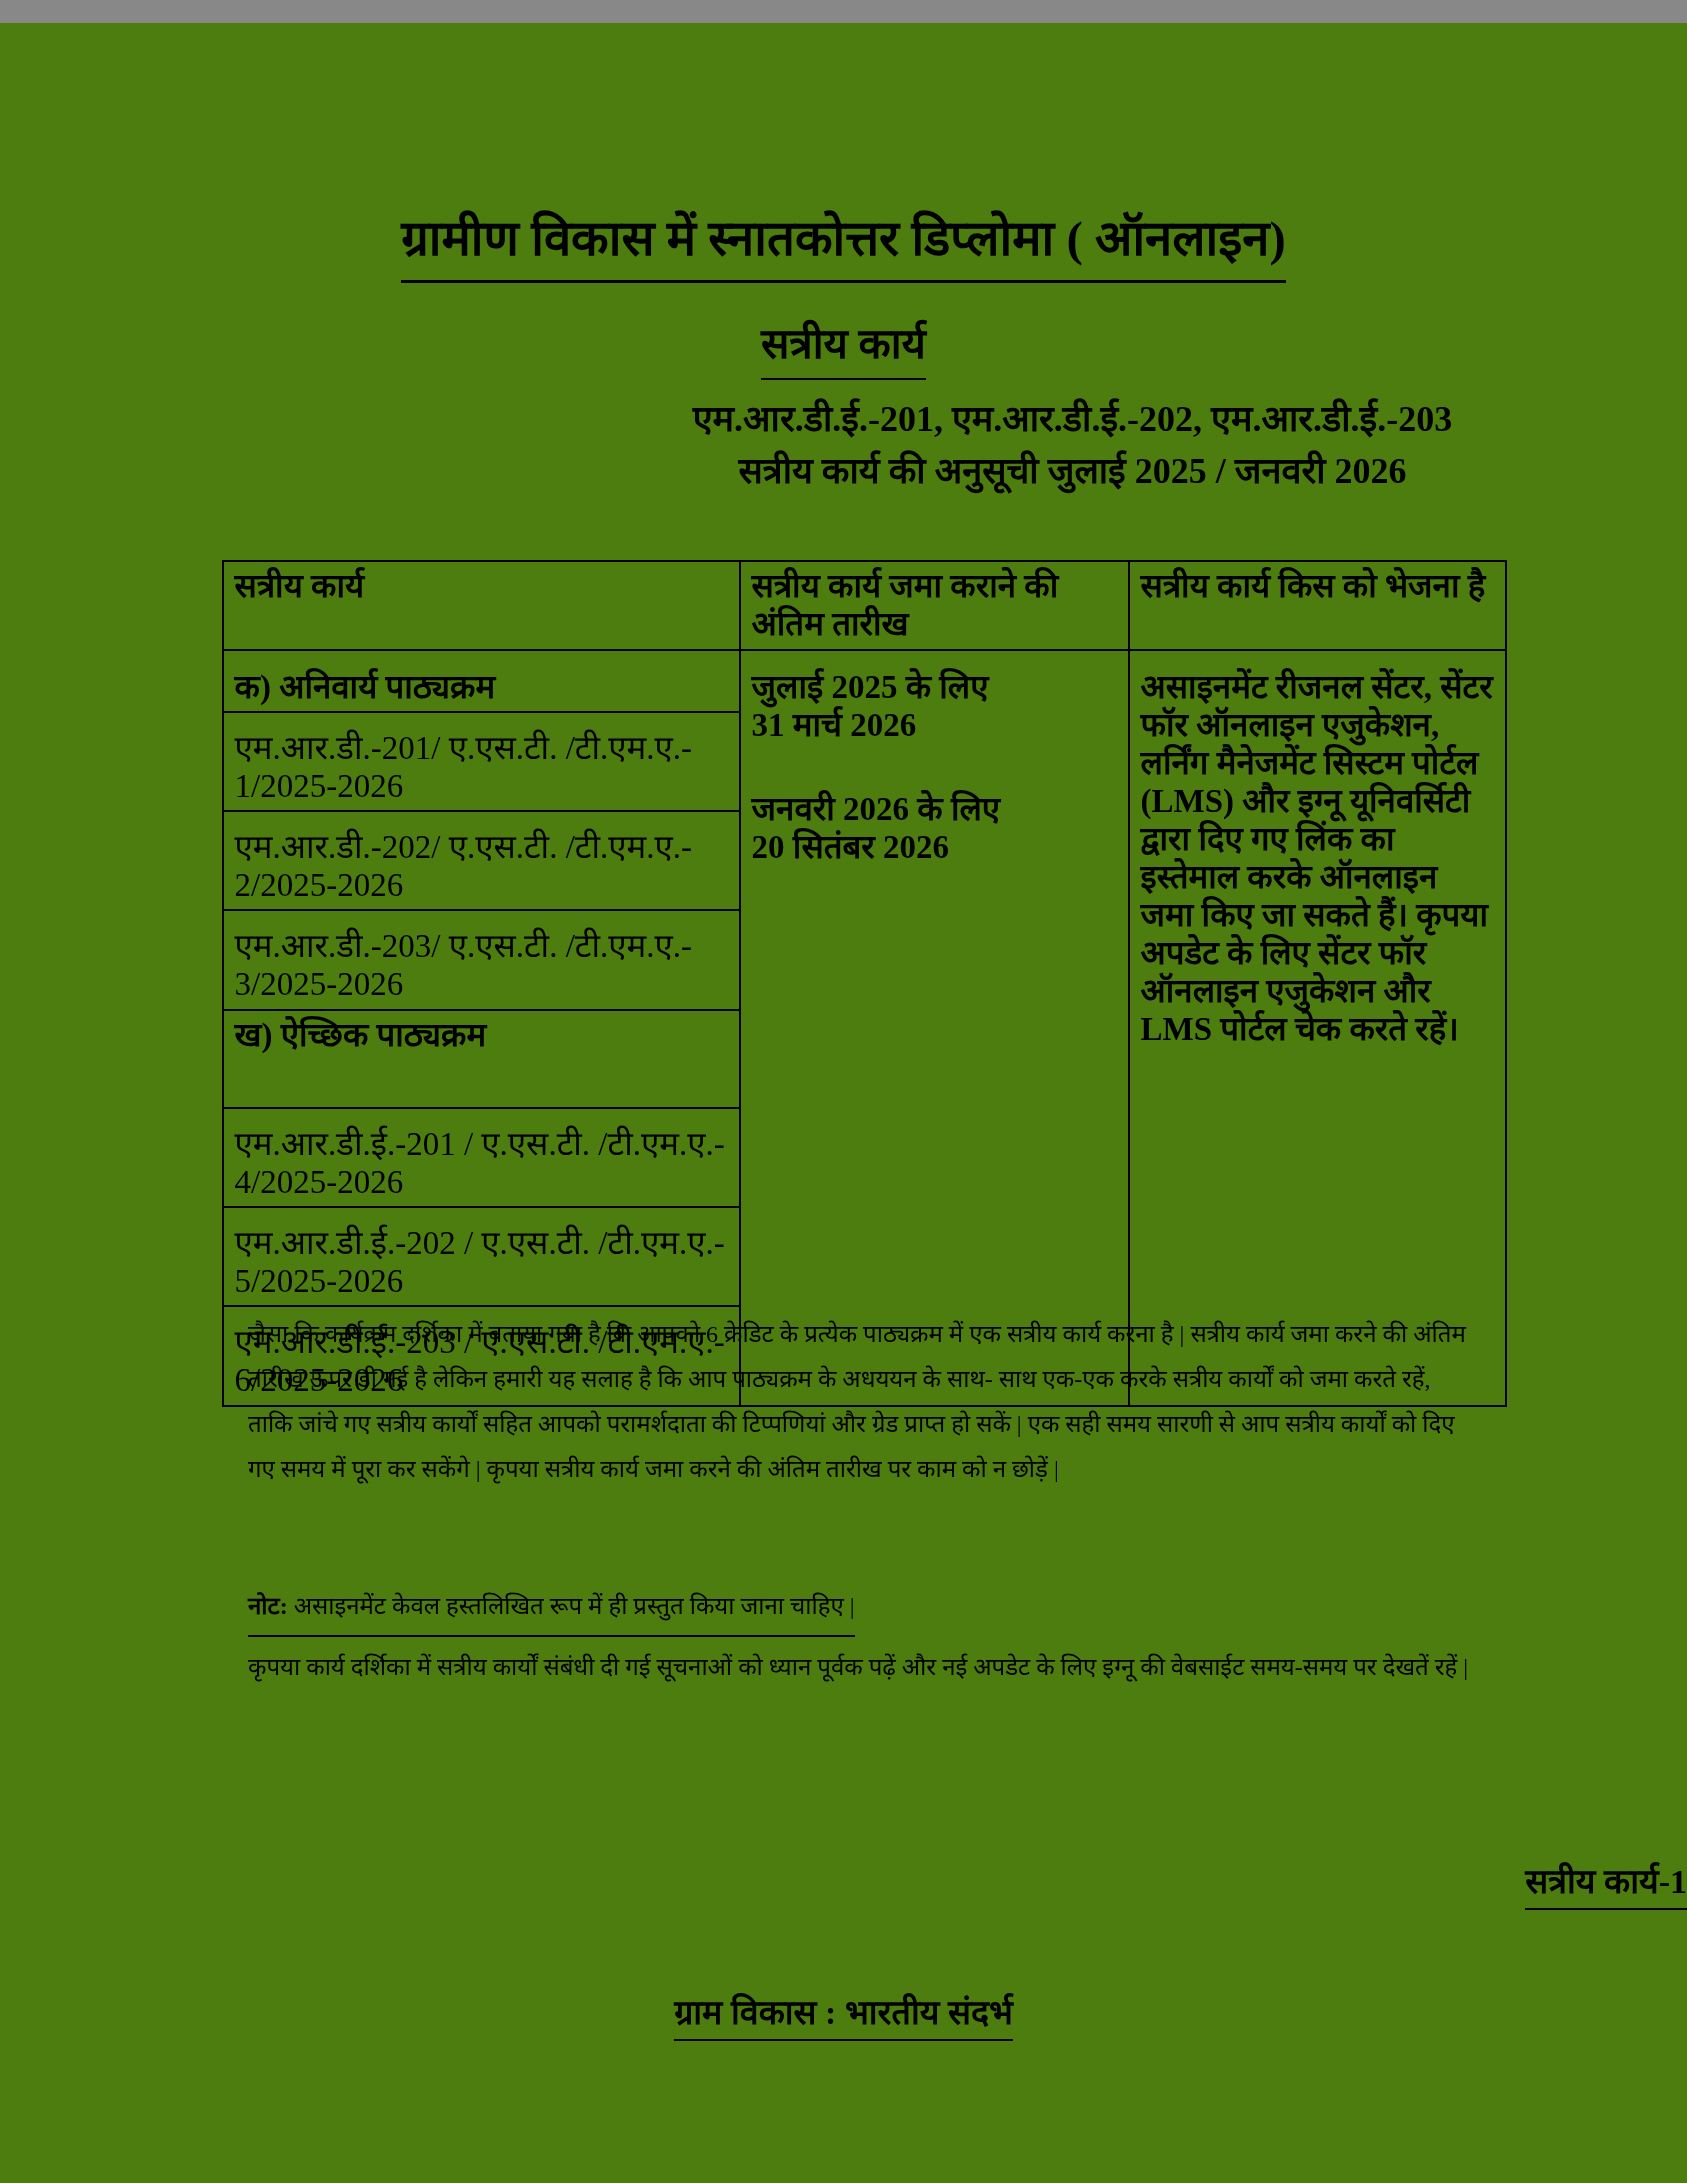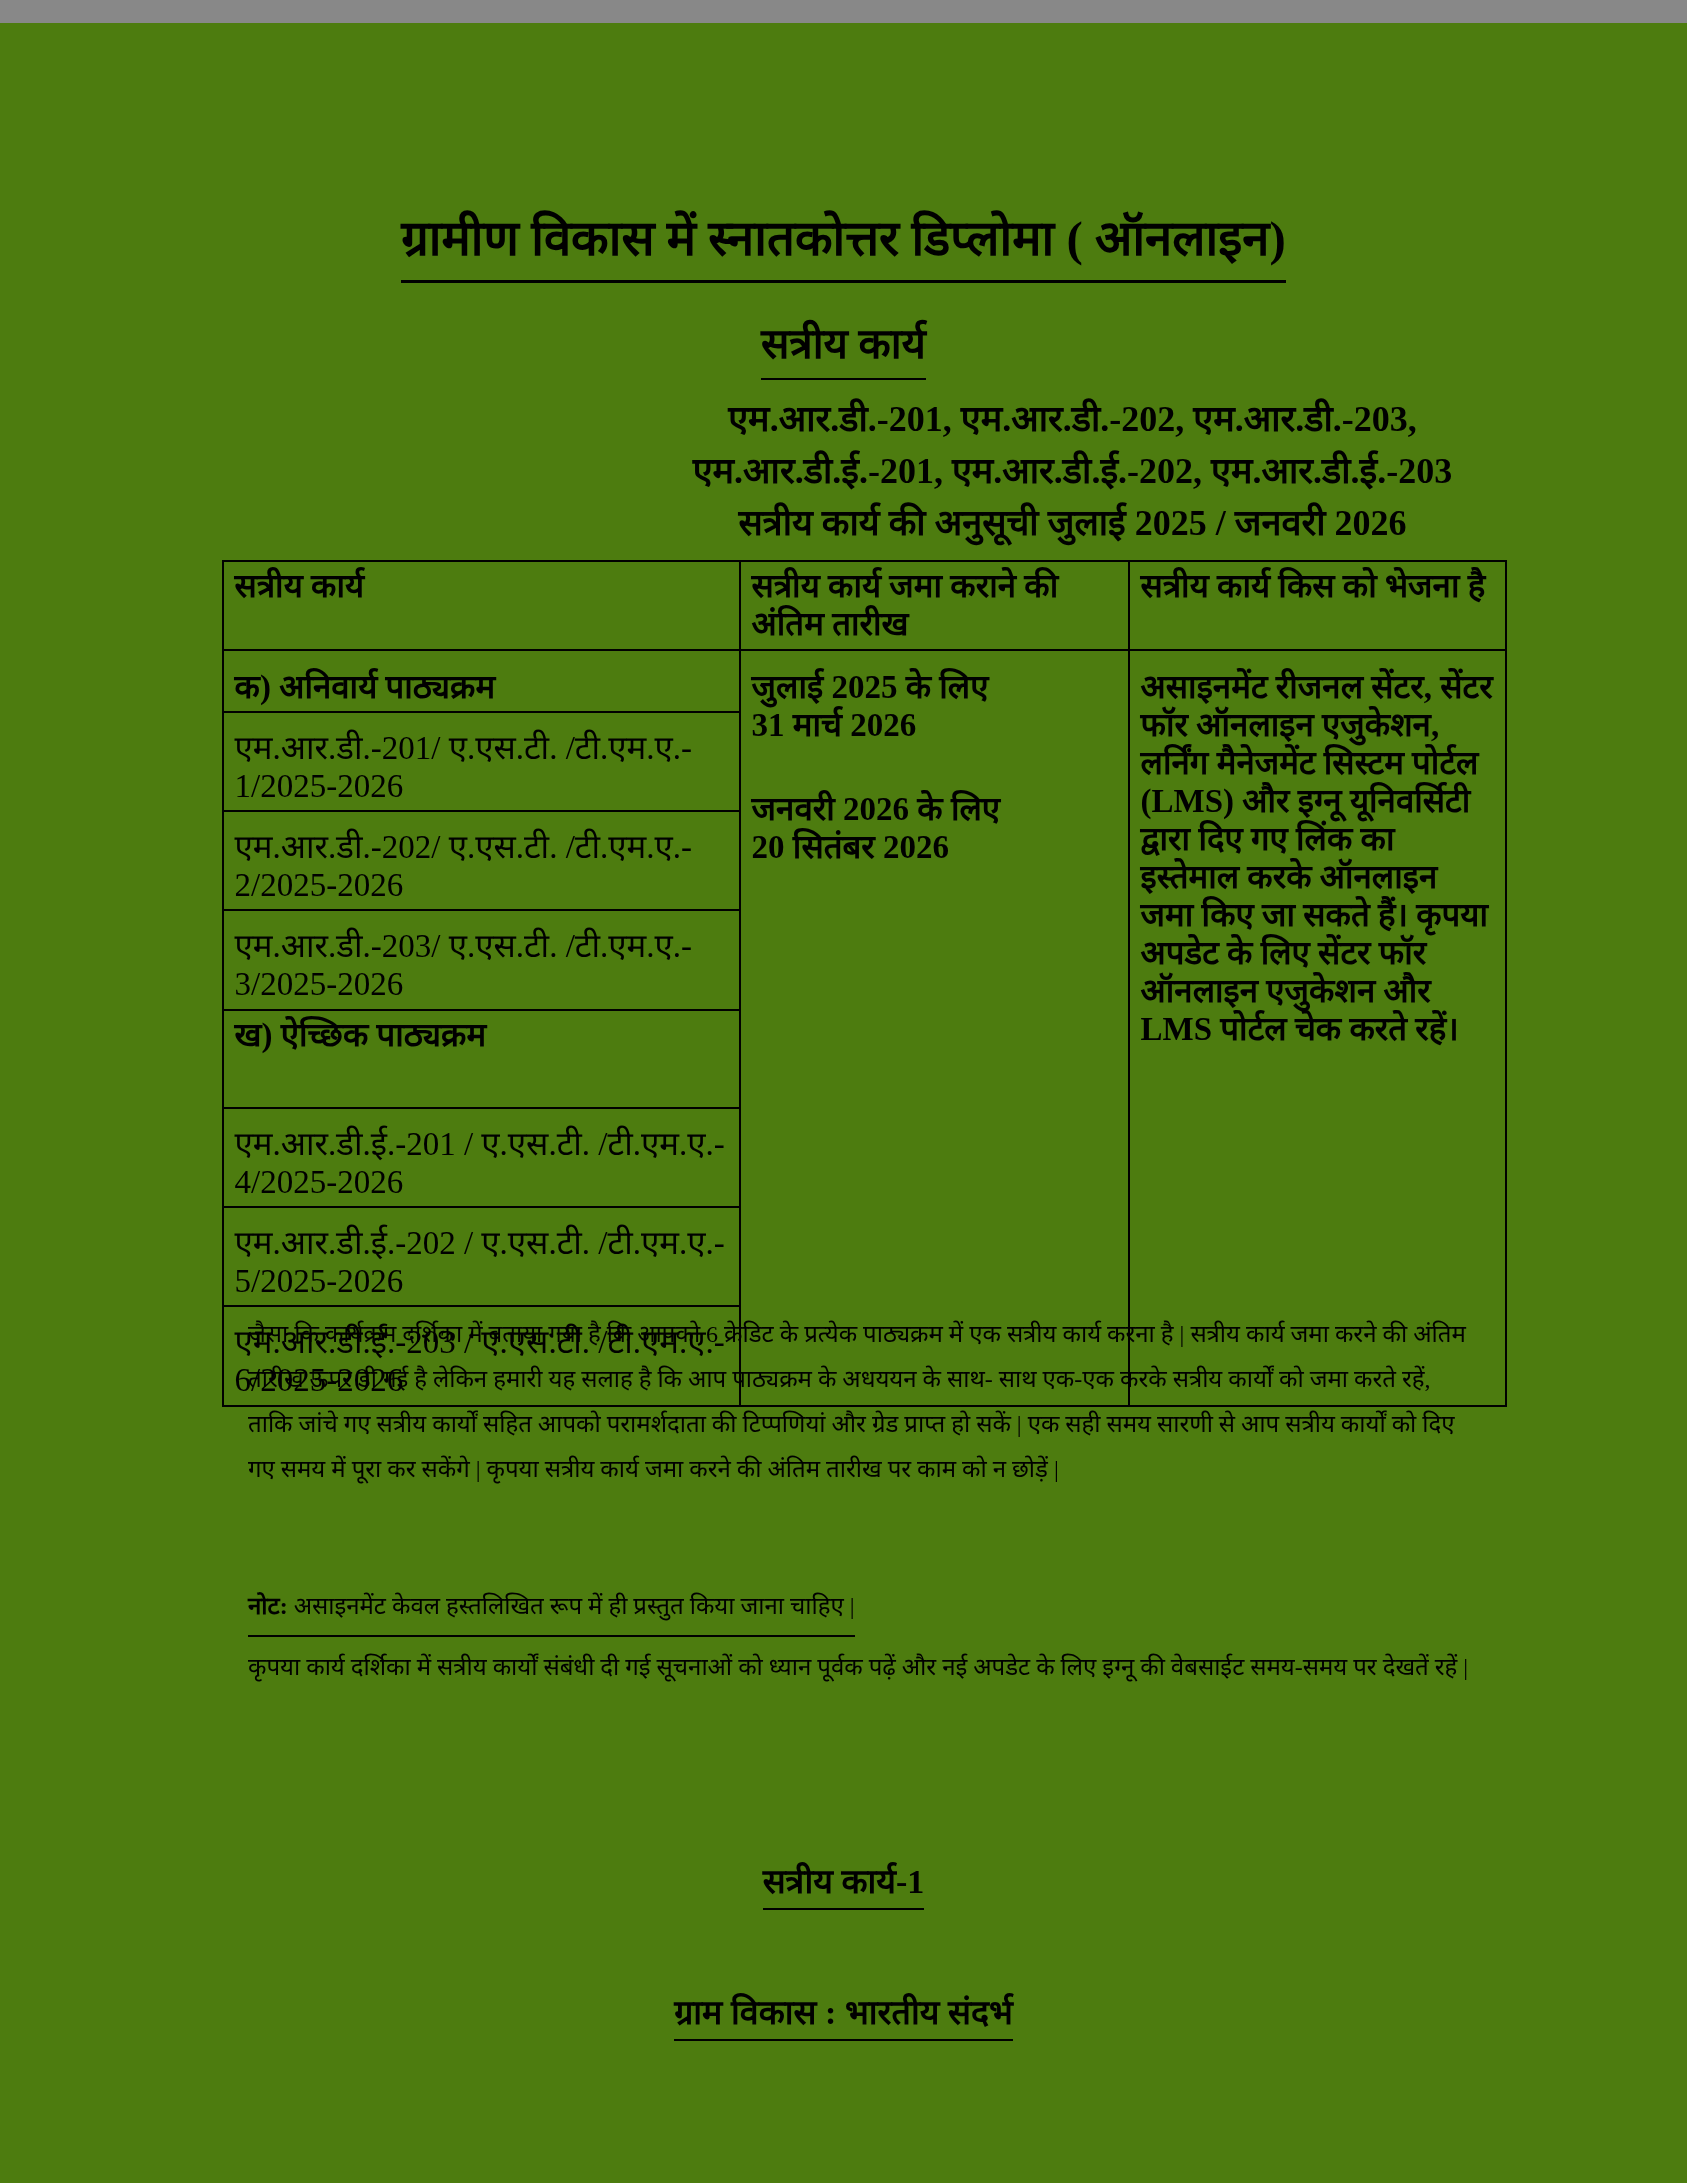--- a/index.html
+++ b/index.html
@@ -97,38 +97,37 @@
     position: absolute;
     left: 0; width: 100%;
     text-align: center;
   }
   .foot .u-wrap {
     display: inline-block;
     font-size: 34px; font-weight: bold;
     border-bottom: 2.6px solid #000;
     padding-bottom: 5.3px;
   }
-  .foot1 { top: 1834px; }
+  .foot1 { top: 1834px; text-align: right; }
   .foot2 { top: 1965px; }
 </style>
 </head>
 <body>
 
 <div class="page">
 
   <div class="title1">
     <span class="u-wrap">ग्रामीण विकास में स्नातकोत्तर डिप्लोमा  ( ऑनलाइन)</span>
   </div>
 
   <div class="title2">
     <span class="u-wrap">सत्रीय कार्य</span>
   </div>
 
   <div class="codes">
-    <div>एम.आर.डी.-201, एम.आर.डी.-202, एम.आर.डी.-203,</div>
     <div>एम.आर.डी.ई.-201, एम.आर.डी.ई.-202, एम.आर.डी.ई.-203</div>
     <div>सत्रीय कार्य की अनुसूची जुलाई 2025 / जनवरी 2026</div>
   </div>
 
   <table class="schedule">
     <colgroup>
       <col class="col-c1">
         <col class="col-c2">
         <col class="col-c3">
     </colgroup>

